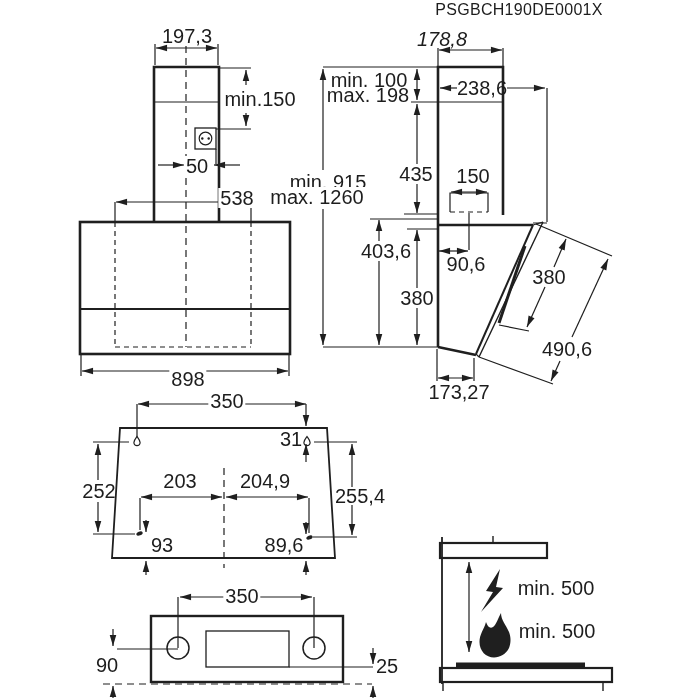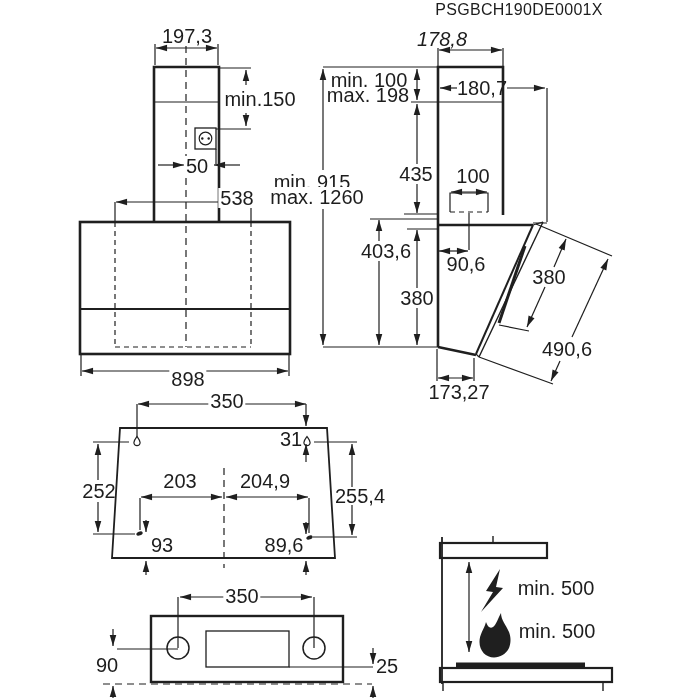--- a/index.html
+++ b/index.html
@@ -142,24 +142,24 @@
 
 <span class="d" style="left:187px;top:36px;">197,3</span>
 <span class="d" style="left:260px;top:99px;">min.150</span>
 <span class="d bg" style="left:197px;top:166px;">50</span>
 <span class="d bg" style="left:189px;top:198px;margin-left:48px;">538</span>
 <span class="d bg" style="left:188px;top:379px;">898</span>
 
 <span class="d" style="left:442px;top:39px;font-style:italic;">178,8</span>
 <span class="d" style="left:369px;top:80px;">min. 100</span>
 <span class="d" style="left:368px;top:95px;">max. 198</span>
-<span class="d" style="left:482px;top:88px;">180,7</span>
+<span class="d" style="left:482px;top:88px;">238,6</span>
 <span class="d bg" style="left:416px;top:174px;">435</span>
-<span class="d" style="left:473px;top:176px;">100</span>
-<span class="d bg" style="left:312px;top:182px;">min. 915</span>
+<span class="d" style="left:473px;top:176px;">150</span>
+<span class="d bg" style="left:328px;top:182px;">min. 915</span>
 <span class="d bg" style="left:317px;top:197px;">max. 1260</span>
 <span class="d bg" style="left:386px;top:251px;">403,6</span>
 <span class="d" style="left:466px;top:264px;">90,6</span>
 <span class="d bg" style="left:417px;top:298px;">380</span>
 <span class="d" style="left:549px;top:277px;">380</span>
 <span class="d" style="left:567px;top:349px;">490,6</span>
 <span class="d" style="left:459px;top:392px;">173,27</span>
 
 <span class="d bg" style="left:227px;top:401px;">350</span>
 <span class="d" style="left:291px;top:439px;">31</span>

